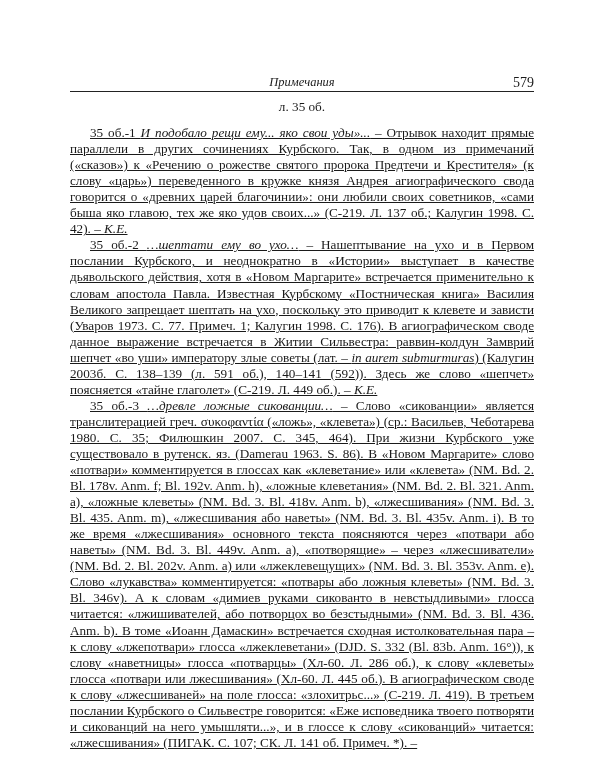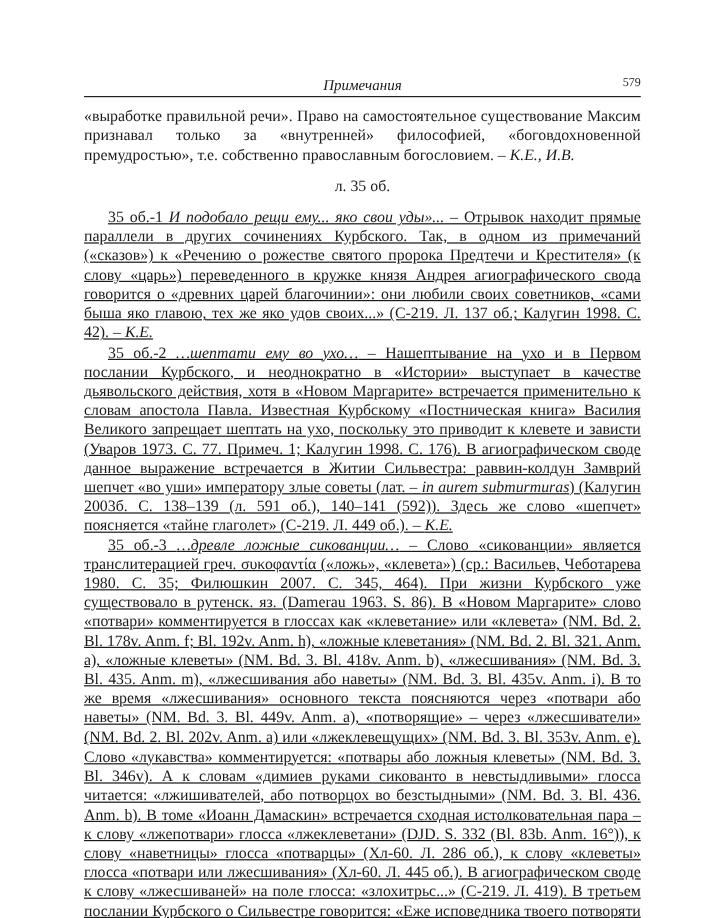--- a/index.html
+++ b/index.html
@@ -1,41 +1,40 @@
 <!DOCTYPE html>
 <html><head>
 <meta charset="utf-8">
 <style>
   html, body { margin: 0; padding: 0; background: #ffffff; }
   body { width: 600px; height: 765px; position: relative; overflow: hidden;
          font-family: "Liberation Serif", serif; color: #1a1a1a; }
   .page { position: absolute; left: 70px; top: 0; width: 464px; }
-  .header { position: absolute; top: 62px; left: 0; width: 464px; height: 18px;
+  .header { position: absolute; top: 73px; left: 0; width: 464px; height: 18px;
             border-bottom: 1.2px solid #222; }
   .header .title { position: absolute; left: 0; right: 0; text-align: center;
                    font-style: italic; font-size: 12.5px; top: 2px; }
-  .header .num { position: absolute; right: 0; top: 2px; font-size: 10px; }
+  .header .num { position: absolute; right: 0; top: 2px; font-size: 14px; }
   .body { position: absolute; top: 89px; left: 0; width: 464px;
           font-size: 13.2px; line-height: 16.05px; text-align: justify; }
   .body p { margin: 0; }
   .indent { text-indent: 20px; text-decoration: underline; }
   .center { text-align: center; margin: 10px 0 10px 0 !important; }
   i { font-style: italic; }
 </style>
 </head>
 <body>
 
 <div class="page">
   <div class="header">
     <div class="title">Примечания</div>
     <div class="num">579</div>
   </div>
 
   <div class="body">
-    <p><span>«выработке правильной речи». Право на самостоятельное существование Максим признавал только за «внутренней» философией, «боговдохновенной премудростью», т.е. собственно православным богословием. – </span><i>К.Е., И.В.</i></p>
 
     <p class="center">л. 35 об.</p>
 
     <p class="indent"><span>35 об.-1 </span><i>И подобало рещи ему... яко свои уды»...</i><span> – Отрывок находит прямые параллели в других сочинениях Курбского. Так, в одном из примечаний («сказов») к «Речению о рожестве святого пророка Предтечи и Крестителя» (к слову «царь») переведенного в кружке князя Андрея агиографического свода говорится о «древних царей благочинии»: они любили своих советников, «сами быша яко главою, тех же яко удов своих...» (С-219. Л. 137 об.; Калугин 1998. С. 42). – </span><i>К.Е.</i></p>
 
     <p class="indent"><span>35 об.-2 </span><i>…шептати ему во ухо…</i><span> – Нашептывание на ухо и в Первом послании Курбского, и неоднократно в «Истории» выступает в качестве дьявольского действия, хотя в «Новом Маргарите» встречается применительно к словам апостола Павла. Известная Курбскому «Постническая книга» Василия Великого запрещает шептать на ухо, поскольку это приводит к клевете и зависти (Уваров 1973. С. 77. Примеч. 1; Калугин 1998. С. 176). В агиографическом своде данное выражение встречается в Житии Сильвестра: раввин-колдун Замврий шепчет «во уши» императору злые советы (лат. – </span><i>in aurem submurmuras</i><span>) (Калугин 2003б. С. 138–139 (л. 591 об.), 140–141 (592)). Здесь же слово «шепчет» поясняется «тайне глаголет» (С-219. Л. 449 об.). – </span><i>К.Е.</i></p>
 
     <p class="indent"><span>35 об.-3 </span><i>…древле ложные сикованции…</i><span> – Слово «сикованции» является транслитерацией греч. συκοφαντία («ложь», «клевета») (ср.: Васильев, Чеботарева 1980. С. 35; Филюшкин 2007. С. 345, 464). При жизни Курбского уже существовало в рутенск. яз. (Damerau 1963. S. 86). В «Новом Маргарите» слово «потвари» комментируется в глоссах как «клеветание» или «клевета» (NM. Bd. 2. Bl. 178v. Anm. f; Bl. 192v. Anm. h), «ложные клеветания» (NM. Bd. 2. Bl. 321. Anm. a), «ложные клеветы» (NM. Bd. 3. Bl. 418v. Anm. b), «лжесшивания» (NM. Bd. 3. Bl. 435. Anm. m), «лжесшивания або наветы» (NM. Bd. 3. Bl. 435v. Anm. i). В то же время «лжесшивания» основного текста поясняются через «потвари або наветы» (NM. Bd. 3. Bl. 449v. Anm. a), «потворящие» – через «лжесшиватели» (NM. Bd. 2. Bl. 202v. Anm. a) или «лжеклевещущих» (NM. Bd. 3. Bl. 353v. Anm. e). Слово «лукавства» комментируется: «потвары або ложныя клеветы» (NM. Bd. 3. Bl. 346v). А к словам «димиев руками сикованто в невстыдливыми» глосса читается: «лжишивателей, або потворцох во безстыдными» (NM. Bd. 3. Bl. 436. Anm. b). В томе «Иоанн Дамаскин» встречается сходная истолковательная пара – к слову «лжепотвари» глосса «лжеклеветани» (DJD. S. 332 (Bl. 83b. Anm. 16°)), к слову «наветницы» глосса «потварцы» (Хл-60. Л. 286 об.), к слову «клеветы» глосса «потвари или лжесшивания» (Хл-60. Л. 445 об.). В агиографическом своде к слову «лжесшиваней» на поле глосса: «злохитрьс...» (С-219. Л. 419). В третьем послании Курбского о Сильвестре говорится: «Еже исповедника твоего потворяти и сикованций на него умышляти...», и в глоссе к слову «сикованций» читается: «лжесшивания» (ПИГАК. С. 107; СК. Л. 141 об. Примеч. *). – </span></p>
 
   </div>

